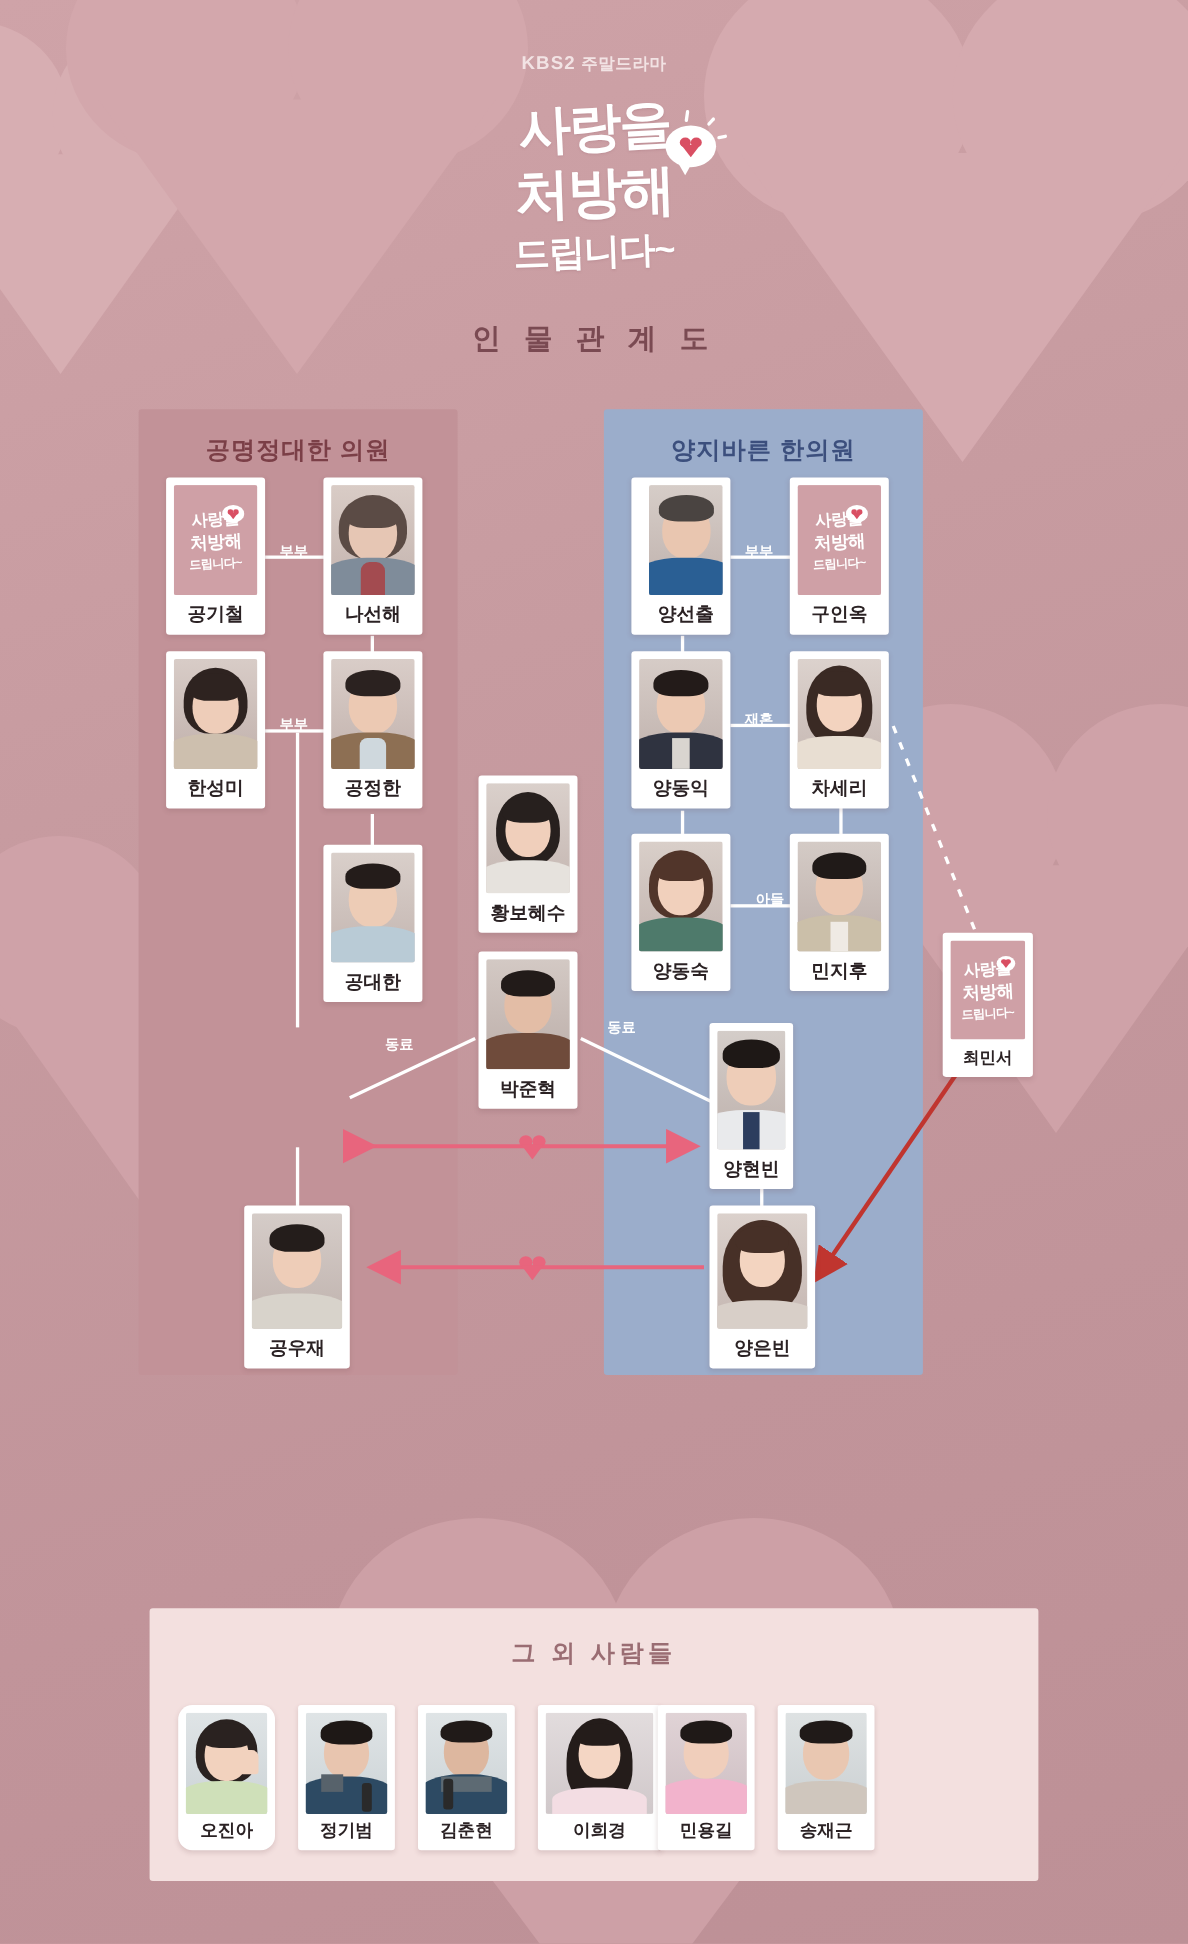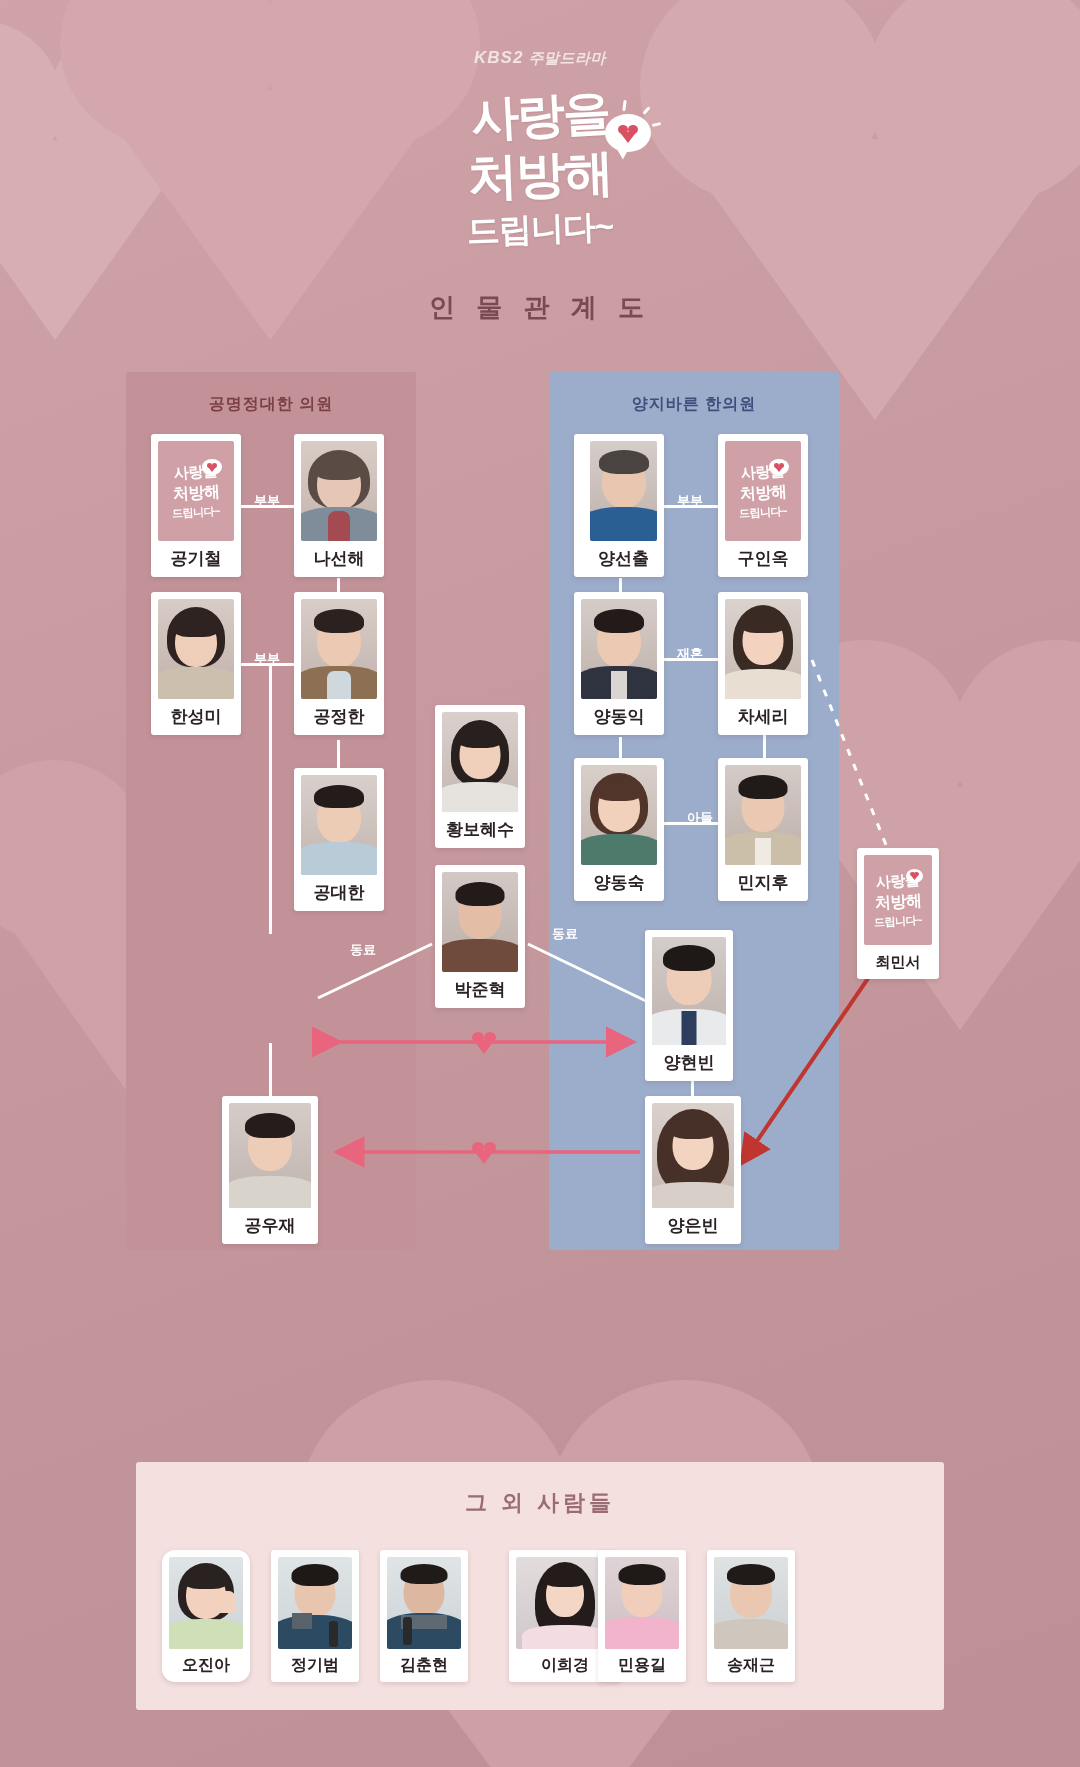--- a/index.html
+++ b/index.html
@@ -16,21 +16,21 @@
   .hs { position:absolute; width:100%; height:100%; }
   .hs i{ position:absolute; display:block; }
   .hs i.a{ left:0; top:0; width:52%; height:52%; border-radius:50%; }
   .hs i.b{ right:0; top:0; width:52%; height:52%; border-radius:50%; }
   .hs i.c{ left:7%; top:20%; width:86%; height:80%;
            clip-path:polygon(50% 100%,0 22%,100% 22%); }
 
   
   #header { position:absolute; top:0; left:0; width:1080px; z-index:3; text-align:center; }
   .kbs-row{ margin-top:48px; display:flex; justify-content:center; align-items:center; gap:5px;
-            color:#f2e3e4; font-size:15px; letter-spacing:.5px; font-weight:700;font-style:italic;}
+            color:#f2e3e4; font-size:15px; letter-spacing:.5px; font-weight:700;}
   .kbs-logo{ font-weight:800; font-size:17px; letter-spacing:1px; }
   .kbs-sub{ font-weight:600; font-size:15px; }
   .logo-art{ margin-top:16px; position:relative; display:inline-block; width:230px; height:180px; }
   .logo-line{ color:#fff; font-weight:700; display:block; text-align:center;
               text-shadow:0 1px 2px rgba(150,100,110,.25); }
   .ll1{ font-size:48px; letter-spacing:-2px; transform:rotate(-3deg); }
   .ll2{ font-size:50px; letter-spacing:-2px; transform:rotate(-2deg); margin-top:-6px;}
   .ll3{ font-size:33px; letter-spacing:-1px; transform:rotate(-2deg); margin-top:-2px;}
   .bubble{ position:absolute; right:4px; top:30px; width:46px; height:38px;
            background:#fff; border-radius:50% 50% 50% 50%; }
@@ -41,21 +41,21 @@
   .bubble .hs2{ position:absolute; left:13px; top:11px; width:20px; height:18px; }
   .sparkle{ position:absolute; background:#fff; border-radius:3px; }
   .subtitle{ margin-top:26px; font-size:26px; font-weight:700; color:#7a4a52;
              letter-spacing:7px; }
 
   
   #canvas{ position:absolute; top:0; left:0; width:1080px; height:1767px; z-index:2; }
 
   .panel{ position:absolute; border-radius:3px; }
   .panel-title{ position:absolute; width:100%; text-align:center; top:22px;
-                font-size:16px; font-weight:700; letter-spacing:1px; }
+                font-size:22px; font-weight:700; letter-spacing:1px; }
 
   .card{ position:absolute; background:#fff; padding:7px 7px 0 7px;
          border-radius:3px; box-shadow:0 2px 5px rgba(110,70,80,.18); }
   .card .photo{ width:100%; height:100%; border-radius:2px; overflow:hidden;
                 position:relative; }
   .card .name{ text-align:center; font-size:17px; font-weight:700; color:#2b2224;
                line-height:1; padding:9px 0 10px; }
   .card.small .name{ font-size:16px; padding:8px 0 9px; }
 
   
@@ -424,21 +424,21 @@
         <div class="bgp" style="background:linear-gradient(180deg,#d4cbc6,#bdafaa)"></div>
         <div class="head" style="width:43px;height:51px;top:16px;background:#ebc8b2;"></div>
         <div class="hair" style="width:49px;height:24px;top:10px;background:#201a18;"></div>
         <div class="body" style="width:90px;height:33px;background:#cbbfa9;"></div>
         <div style="position:absolute;bottom:0;left:50%;transform:translateX(-50%);width:16px;height:27px;background:#efeae4;"></div>
       </div>
     </div>
     <div class="name">민지후</div>
   </div>
 
-  <div class="card" style="left:645px;top:930px;width:88px;">
+  <div class="card" style="left:645px;top:930px;width:76px;">
     <div class="photo" style="height:108px;">
       <div class="por">
         <div class="bgp" style="background:linear-gradient(180deg,#d4cdc9,#bdb0ab)"></div>
         <div class="head" style="width:45px;height:53px;top:15px;background:#eecdb8;"></div>
         <div class="hair" style="width:52px;height:26px;top:8px;background:#1e1816;"></div>
         <div class="body" style="width:94px;height:36px;background:#e9eaec;"></div>
         <div style="position:absolute;bottom:0;left:50%;transform:translateX(-50%);width:15px;height:34px;background:#2c3d5e;"></div>
       </div>
     </div>
     <div class="name">양현빈</div>
@@ -516,21 +516,21 @@
         <div class="head" style="width:41px;height:48px;top:11px;background:#ddb79f;"></div>
         <div class="hair" style="width:47px;height:20px;top:7px;background:#201a18;"></div>
         <div class="body" style="width:86px;height:36px;background:#2d4a63;"></div>
         <div style="position:absolute;bottom:20px;left:50%;transform:translateX(-50%);width:46px;height:14px;background:#5d6a73;"></div>
         <div style="position:absolute;bottom:4px;left:16px;width:9px;height:28px;background:#2a2a2a;border-radius:3px;"></div>
       </div>
     </div>
     <div class="name">김춘현</div>
   </div>
 
-  <div class="card small" style="left:489px;top:1550px;width:112px;margin-left:20px;">
+  <div class="card small" style="left:489px;top:1550px;width:112px;">
     <div class="photo" style="height:92px;">
       <div class="por">
         <div class="bgp" style="background:linear-gradient(180deg,#e2dcdd,#d0c8ca)"></div>
         <div class="hairback" style="width:60px;height:78px;top:5px;background:#241c1a;"></div>
         <div class="head" style="width:38px;height:46px;top:14px;background:#f4d6c4;"></div>
         <div class="hair" style="width:44px;height:20px;top:10px;background:#241c1a;"></div>
         <div class="body" style="width:86px;height:24px;background:#f3dde3;"></div>
       </div>
     </div>
     <div class="name">이희경</div>

